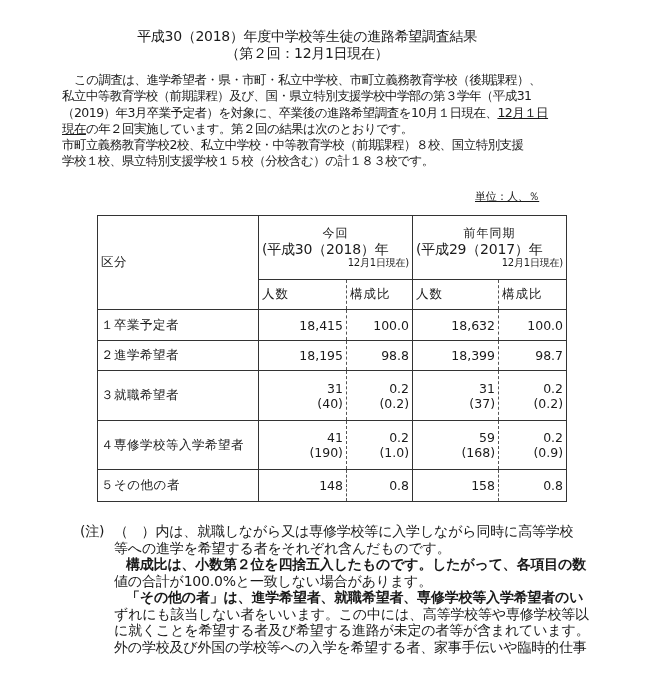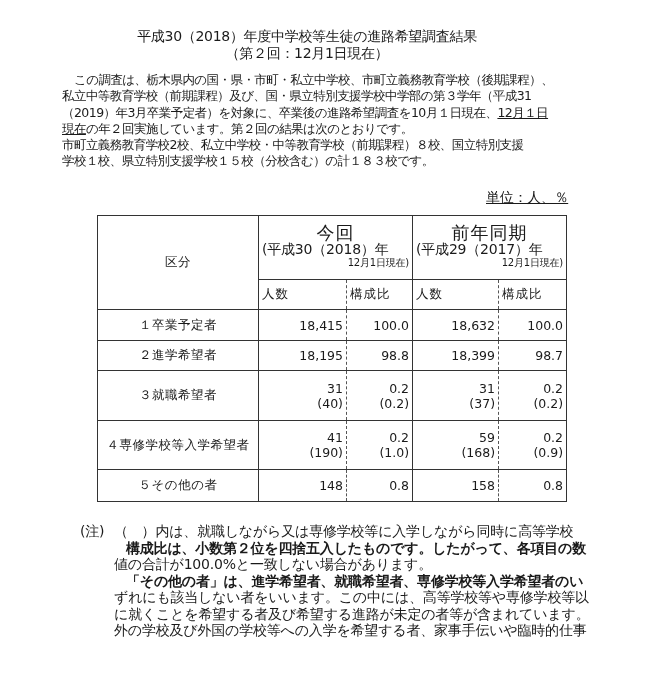--- a/index.html
+++ b/index.html
@@ -15,58 +15,58 @@
   .t1 { top: 28px; }
   .t2 { top: 45px; }
   .para {
     position: absolute; left: 62px; width: 540px;
     font-size: 12.5px; line-height: 16.3px; letter-spacing: -0.55px;
     white-space: nowrap;
   }
   .para .line { display: block; height: 16.3px; }
   .u { text-decoration: underline; }
   .unit {
-    position: absolute; top: 189px; left: 486px;
-    font-size: 14px; text-decoration: underline; letter-spacing: -0.3px;
+    position: absolute; top: 189px; left: 475px;
+    font-size: 11px; text-decoration: underline; letter-spacing: -0.3px;
   }
   table.stats {
     position: absolute; left: 97px; top: 215px; width: 469px;
     border-collapse: collapse; font-size: 12.5px; table-layout: fixed;
   }
   table.stats td {
     border: 1.5px solid #333; padding: 0 3px; vertical-align: middle;
   }
-  td.lbl { text-align: center; padding-left: 6px; letter-spacing: 0.5px; }
+  td.lbl { text-align: left; padding-left: 6px; letter-spacing: 0.5px; }
   td.num { text-align: right; padding-right: 3px; vertical-align: top; padding-top: 7px; line-height: 15px; }
   td.num.dash { border-right: 1.5px dashed #555; margin-top: 8px; }
   td.num.dashl { border-left: 1.5px dashed #555; }
   td.row-top { vertical-align: top; padding-top: 7px; }
   .sub { display: block; }
   .hdr-top { text-align: center; vertical-align: top; padding-top: 6px; line-height: 14px; }
-  .hdr-top .name { display: block; font-size: 18px; letter-spacing: 1px; margin-bottom: 2px; }
+  .hdr-top .name { display: block; font-size: 12px; letter-spacing: 1px; margin-bottom: 2px; }
   .hdr-top .p1 { display: block; text-align: left; font-size: 14px; letter-spacing: -0.2px; }
   .hdr-top .p2 { display: block; text-align: right; font-size: 10px; letter-spacing: -0.2px; }
   .colhead { text-align: left; letter-spacing: 1px; }
   .notes {
     position: absolute; left: 80px; top: 523px; width: 520px;
     font-size: 14px; line-height: 16.5px; letter-spacing: -0.2px; white-space: nowrap;
   }
   .notes .line { display: block; height: 16.5px; }
   .notes .ind { padding-left: 34px; }
   .notes .ind2 { padding-left: 46px; font-weight: bold; }
   .notes .mark { display: inline-block; width: 34px; }
 </style>
 </head>
 <body>
 
 <div class="title t1">平成30（2018）年度中学校等生徒の進路希望調査結果</div>
 <div class="title t2">（第２回：12月1日現在）</div>
 
 <div class="para" style="top:72px;">
-  <span class="line">　この調査は、栃木県内の国・県・市町・私立中学校、市町立義務教育学校（後期課程）、</span>
+  <span class="line">　この調査は、進学希望者・県・市町・私立中学校、市町立義務教育学校（後期課程）、</span>
   <span class="line">私立中等教育学校（前期課程）及び、国・県立特別支援学校中学部の第３学年（平成31</span>
   <span class="line"><span>（2019）年3月卒業予定者）を対象に、卒業後の進路希望調査を10月１日現在、</span><span class="u">12月１日</span></span>
   <span class="line"><span class="u">現在</span><span>の年２回実施しています。第２回の結果は次のとおりです。</span></span>
   <span class="line">市町立義務教育学校2校、私立中学校・中等教育学校（前期課程）８校、国立特別支援</span>
   <span class="line">学校１校、県立特別支援学校１５校（分校含む）の計１８３校です。</span>
 </div>
 
 <div class="unit">単位：人、％</div>
 
 <table class="stats">
@@ -178,19 +178,20 @@
         </td>
     <td class="num dashl">
           <span class="sub">0.8</span>
         </td>
   </tr>
 </tbody>
   </table>
 
 <div class="notes">
   <span class="line"><span class="mark">(注)</span><span>（　）内は、就職しながら又は専修学校等に入学しながら同時に高等学校</span></span>
+  <span class="line ind">等への進学を希望する者をそれぞれ含んだものです。</span>
   <span class="line ind2">構成比は、小数第２位を四捨五入したものです。したがって、各項目の数</span>
   <span class="line ind">値の合計が100.0%と一致しない場合があります。</span>
   <span class="line ind2">「その他の者」は、進学希望者、就職希望者、専修学校等入学希望者のい</span>
   <span class="line ind">ずれにも該当しない者をいいます。この中には、高等学校等や専修学校等以</span>
   <span class="line ind">に就くことを希望する者及び希望する進路が未定の者等が含まれています。</span>
   <span class="line ind">外の学校及び外国の学校等への入学を希望する者、家事手伝いや臨時的仕事</span>
 </div>
 
 </body></html>

